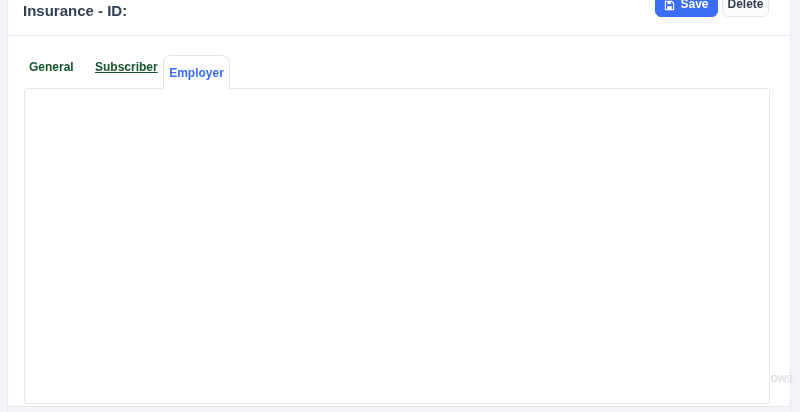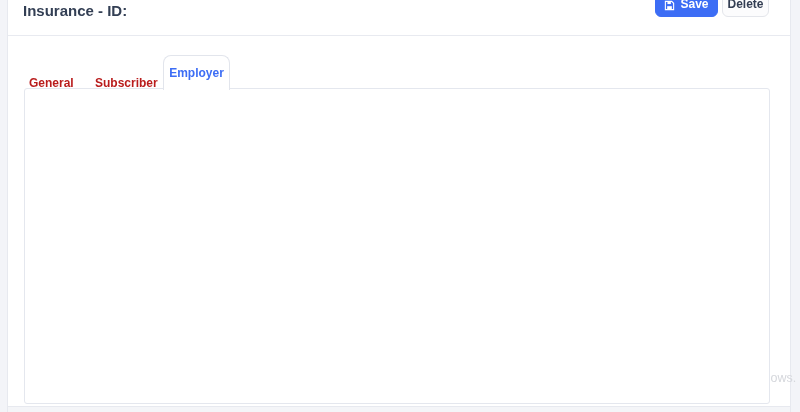--- a/index.html
+++ b/index.html
@@ -40,22 +40,22 @@
   }
   .btn-delete {
     left: 722px; width: 47px;
     background: #fcfcfd; color: #333e53; border: 1px solid #e4e6eb;
   }
   .header-divider {
     position: absolute; left: 8px; top: 35px; width: 782px; height: 1px;
     background: #e8eaf0;
   }
   .tab {
-    position: absolute; top: 76px;
-    font-size: 12px; font-weight: bold; color: #b91c1c; cursor: pointer;
+    position: absolute; top: 60px;
+    font-size: 12px; font-weight: bold; color: #14532d; cursor: pointer;
   }
   .tab-general { left: 29px; }
   .tab-subscriber { left: 95px; text-decoration: underline; }
   .tab-employer {
     left: 163px; top: 55px; width: 65px; height: 34px;
     background: #ffffff;
     border: 1px solid #e2e5ec; border-bottom: none;
     border-radius: 8px 8px 0 0;
     display: flex; align-items: center; justify-content: center;
     color: #3c6df5; z-index: 2;

